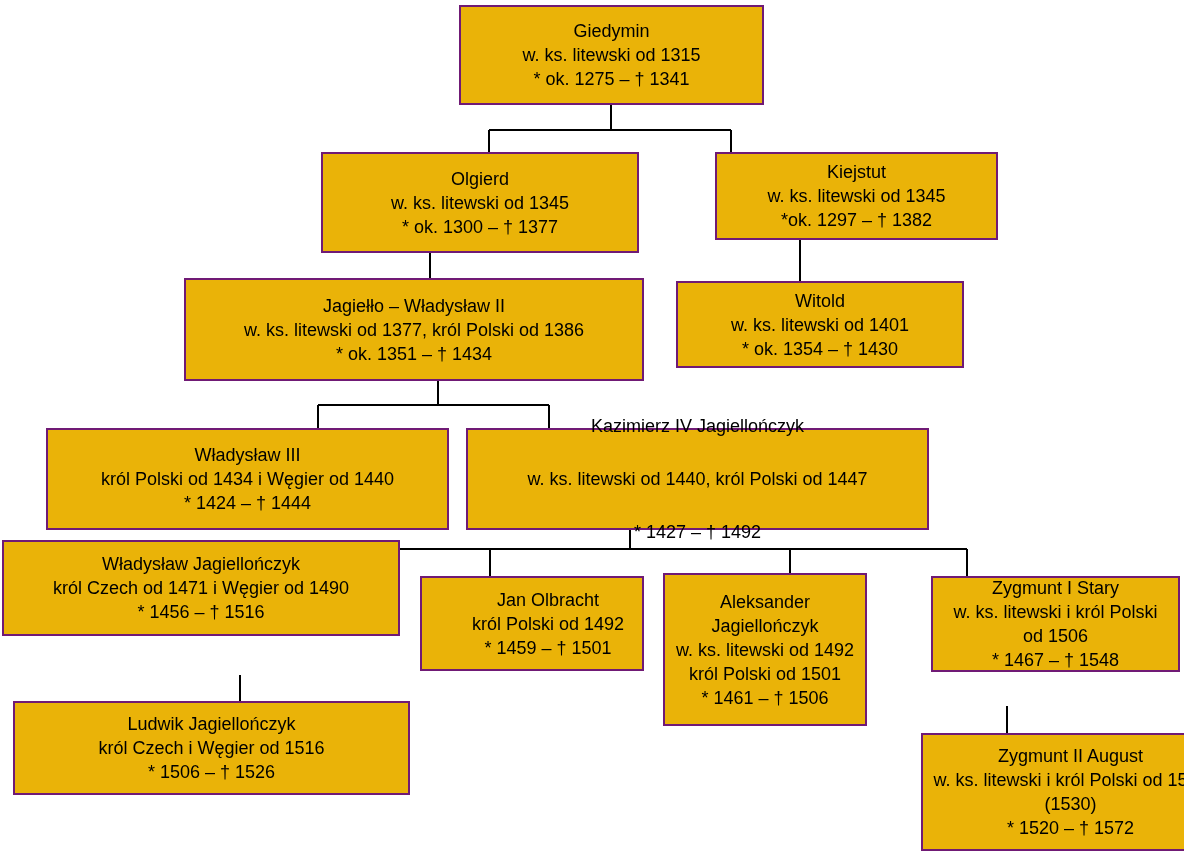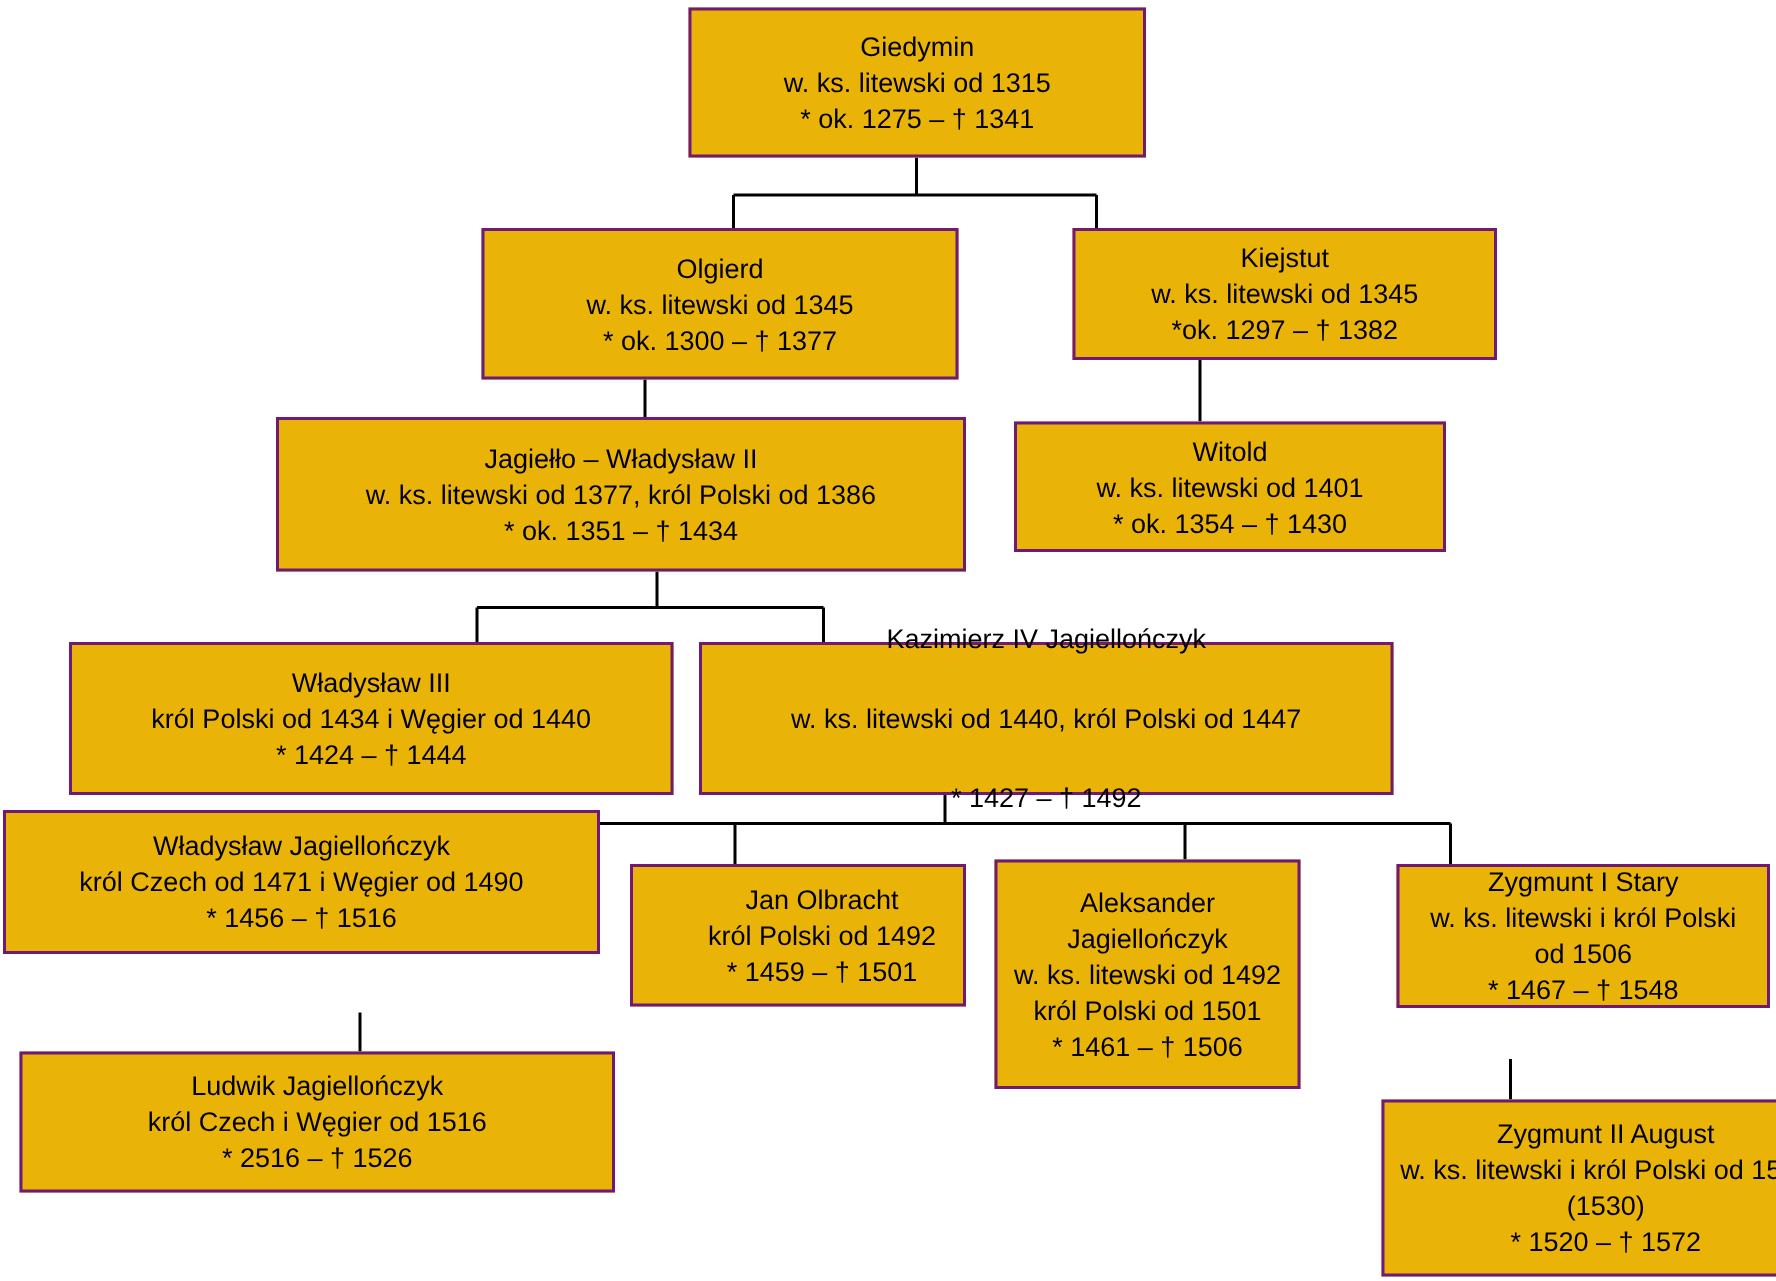--- a/index.html
+++ b/index.html
@@ -143,21 +143,21 @@
 
   <div class="node n-zygmunt1">
     <div class="name">Zygmunt I Stary</div>
     <div class="line">w. ks. litewski i król Polski od 1506</div>
     <div class="line">* 1467 – † 1548</div>
   </div>
 
   <div class="node n-ludwik">
     <div class="name">Ludwik Jagiellończyk</div>
     <div class="line">król Czech i Węgier od 1516</div>
-    <div class="line">* 2516 – † 1526</div>
+    <div class="line">* 1506 – † 1526</div>
   </div>
 
   <div class="node n-zygmunt2">
     <div class="name">Zygmunt II August</div>
     <div class="line">w. ks. litewski i król Polski od 1548 (1530)</div>
     <div class="line">* 1520 – † 1572</div>
   </div>
 
 </div>
 

